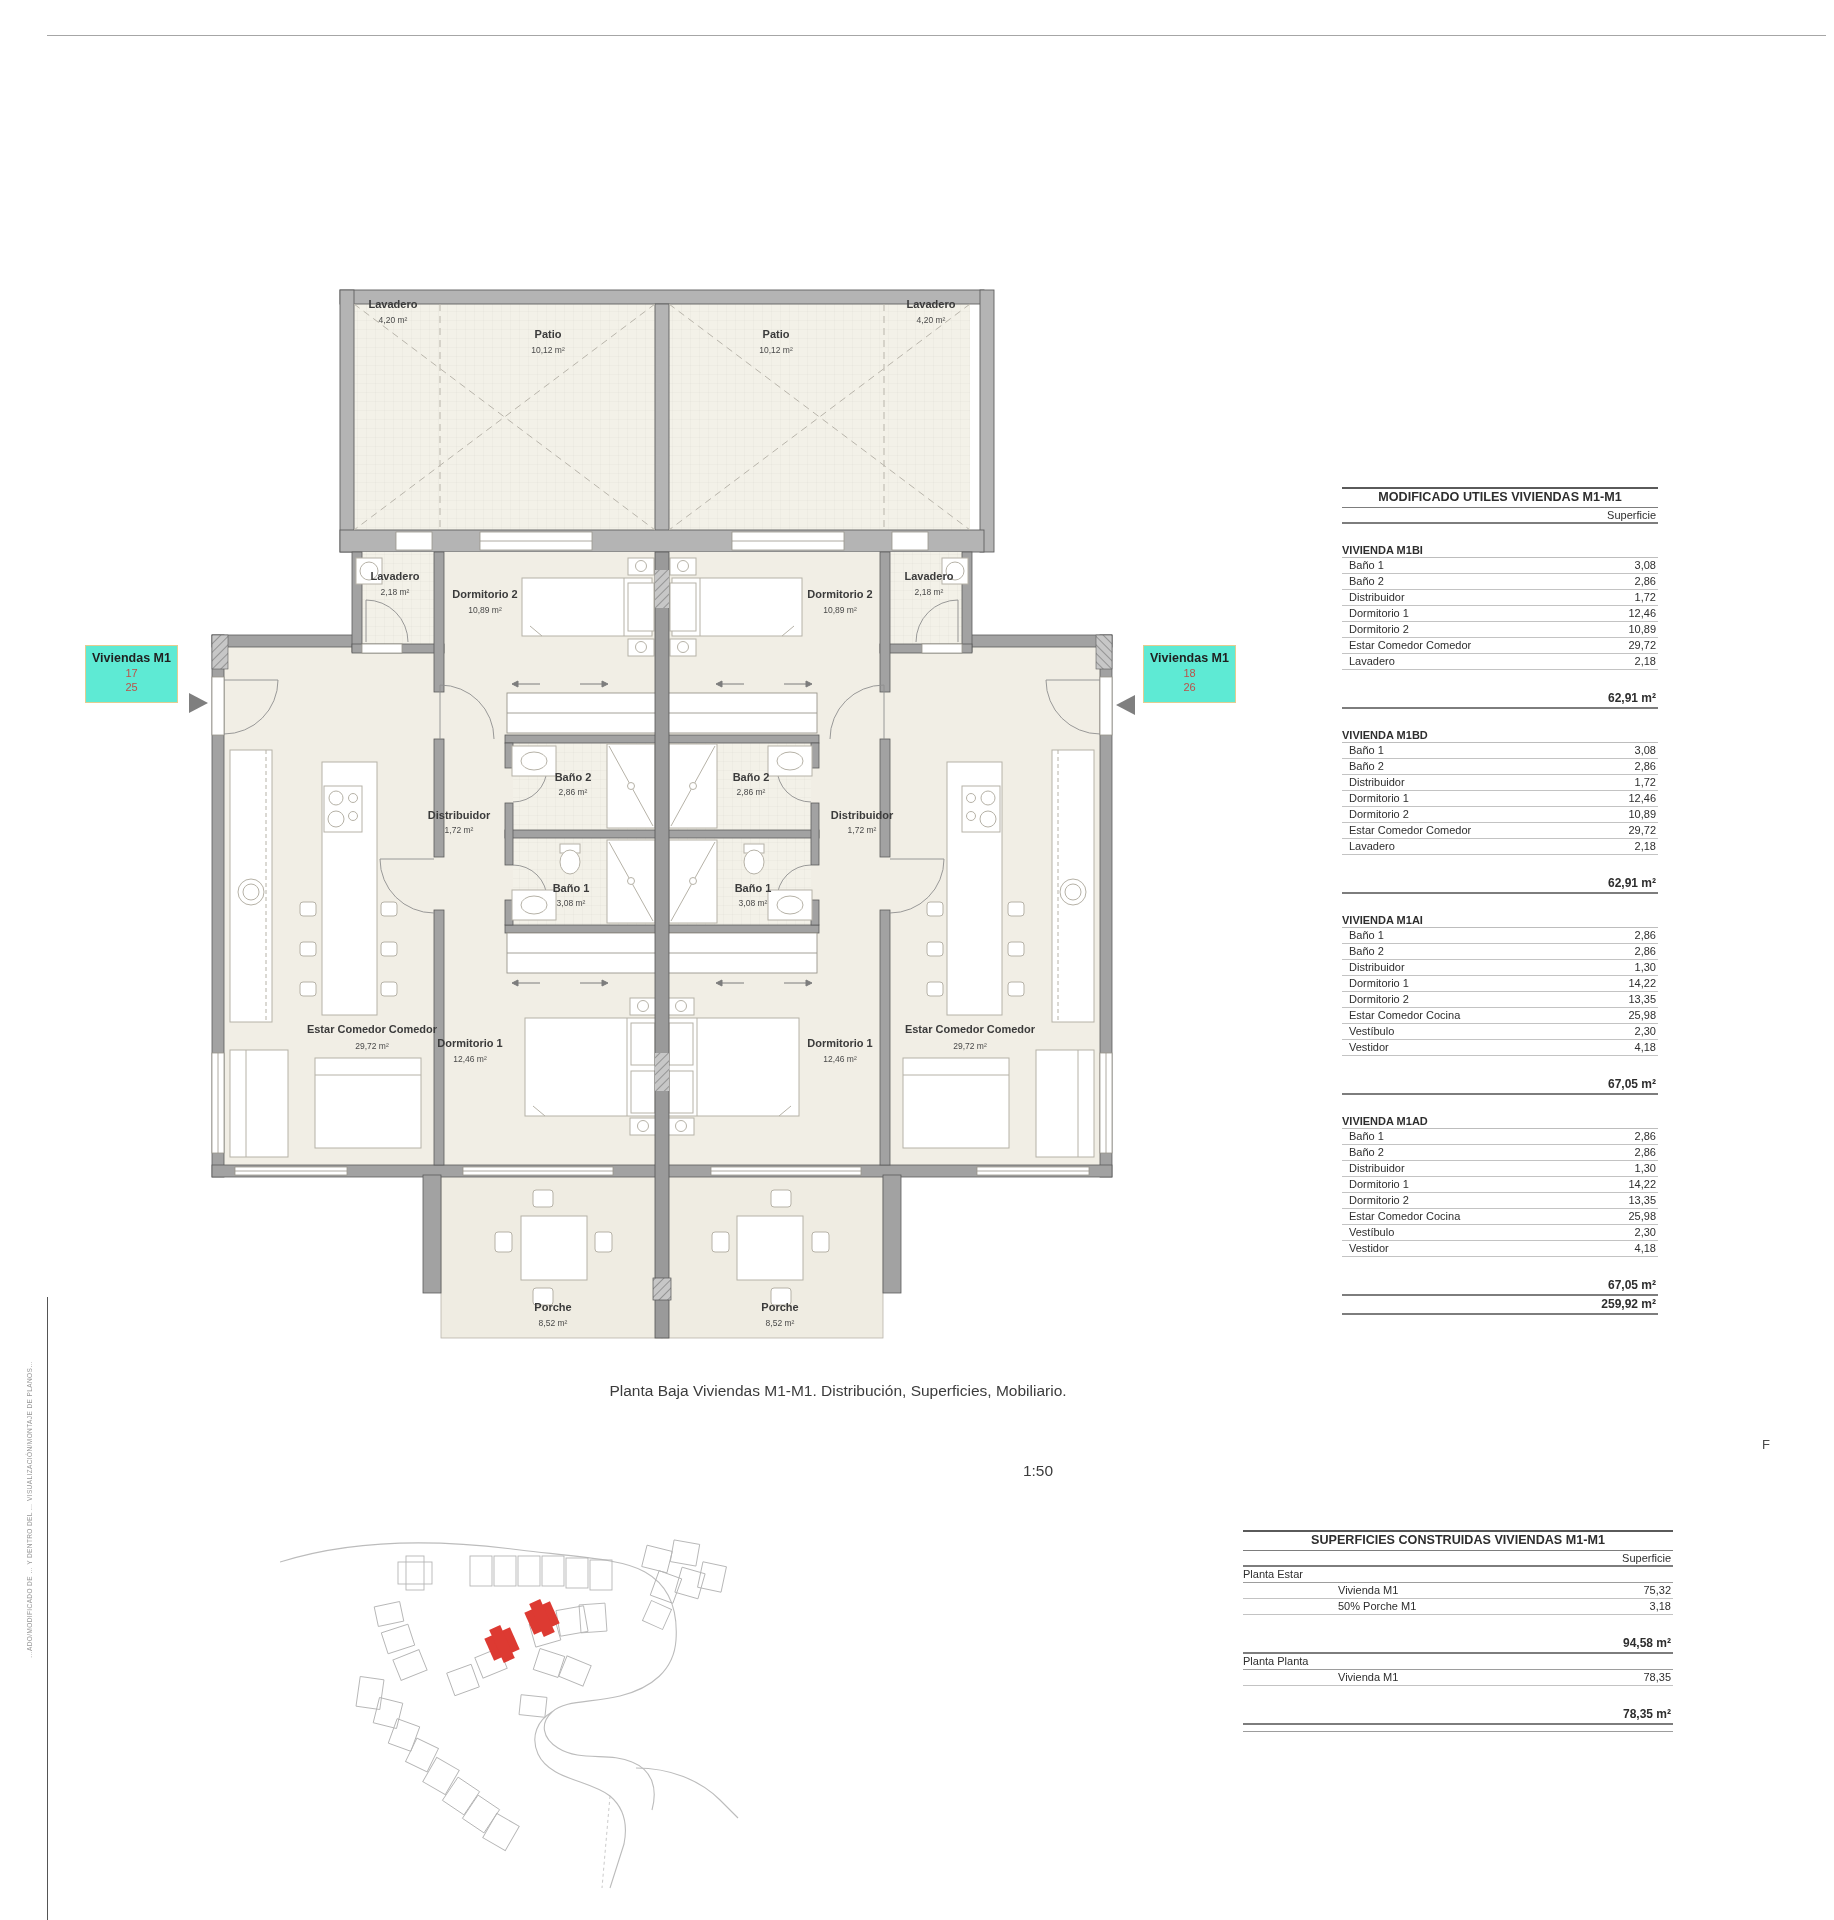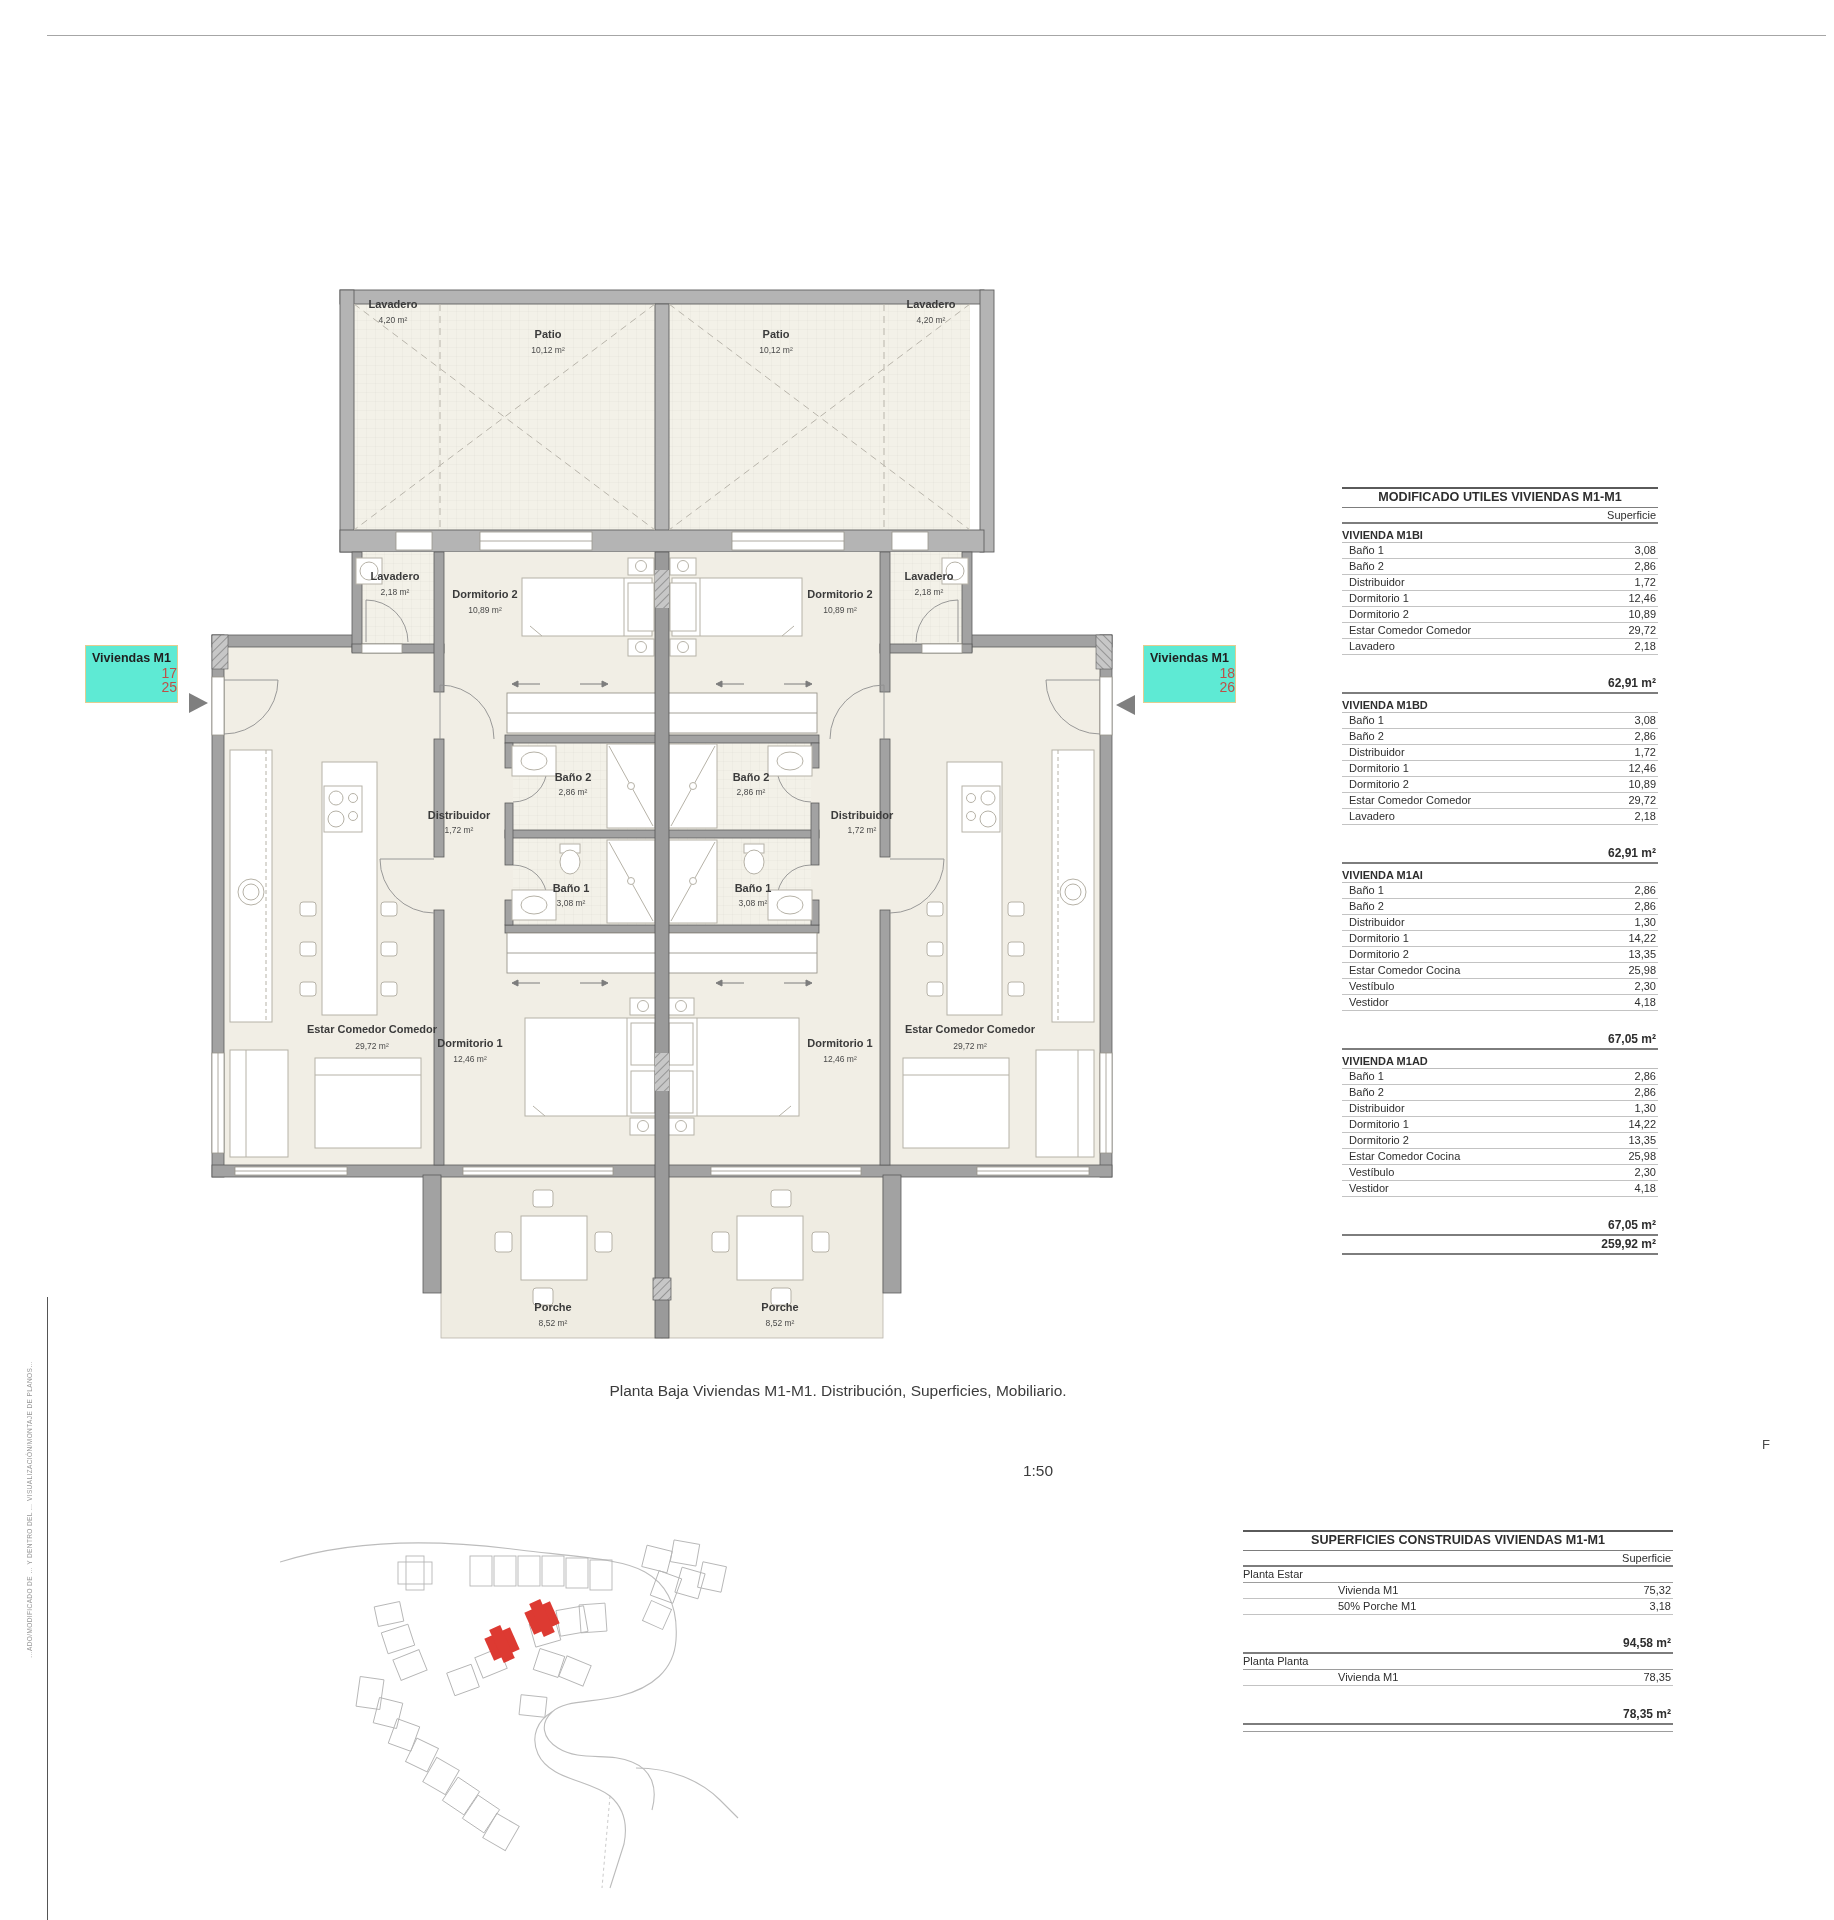--- a/index.html
+++ b/index.html
@@ -10,36 +10,36 @@
   .frame-top{left:47px;top:35px;width:1779px;height:0;border-top:1px solid #a6a6a6;}
   .frame-left{left:47px;top:1297px;width:0;height:623px;border-left:1px solid #555;}
   .sidenote{left:26px;top:1658px;transform:rotate(-90deg);transform-origin:0 0;
             font-size:6.5px;color:#979797;white-space:nowrap;letter-spacing:.4px;}
   .edge-letter{left:1762px;top:1437px;font-size:13px;color:#4a4a4a;}
 
   
   .unit-box{width:93px;height:58px;background:#5eead4;border:1px solid #e2cd90;
             text-align:center;box-sizing:border-box;padding-top:5px;}
   .unit-box .t{font-size:12.5px;font-weight:bold;color:#1f1f1f;line-height:15px;}
-  .unit-box .n{font-size:14px;color:#bd5048;line-height:14px;text-align:right;}
+  .unit-box .n{font-size:11px;color:#bd5048;line-height:14px;}
   .arrow-right{width:0;height:0;border-top:10px solid transparent;border-bottom:10px solid transparent;
                border-left:19px solid #7f7f7f;}
   .arrow-left{width:0;height:0;border-top:10px solid transparent;border-bottom:10px solid transparent;
               border-right:19px solid #7f7f7f;}
 
   
   .caption1{left:588px;top:1382px;width:500px;text-align:center;font-size:15.5px;color:#3c3c3c;}
   .caption2{left:1008px;top:1462px;width:60px;text-align:center;font-size:15.5px;color:#3c3c3c;}
 
   
   .tbl{font-size:11px;color:#2e2e2e;}
   .tbl .title{font-weight:bold;font-size:12.6px;text-align:center;line-height:15px;
               border-top:2px solid #5a5a5a;border-bottom:1px solid #7d7d7d;padding:1px 0 2px;}
   .tbl .colhead{text-align:right;line-height:14px;border-bottom:2px solid #7d7d7d;padding-right:2px;}
-  .tbl .sec{font-weight:bold;line-height:14px;margin-top:4px;border-bottom:1px solid #bdbdbd;}
+  .tbl .sec{font-weight:bold;line-height:14px;margin-top:19px;border-bottom:1px solid #bdbdbd;}
   .tbl .row{display:flex;justify-content:space-between;line-height:15px;
             border-bottom:1px solid #c3c3c3;padding:0 2px 0 7px;}
   .tbl .crow{padding-left:95px;}
   .tbl .grp{line-height:15px;border-bottom:1px solid #9d9d9d;}
   .tbl .subtotal{text-align:right;font-weight:bold;font-size:12px;line-height:17px;
                  border-bottom:2px solid #7d7d7d;padding-right:2px;margin-top:20px;}
   .tbl .total{text-align:right;font-weight:bold;font-size:12px;line-height:17px;
               border-bottom:2px solid #7d7d7d;padding-right:2px;}
   .tbl .endbar{height:6px;border-bottom:1px solid #9d9d9d;}
 

